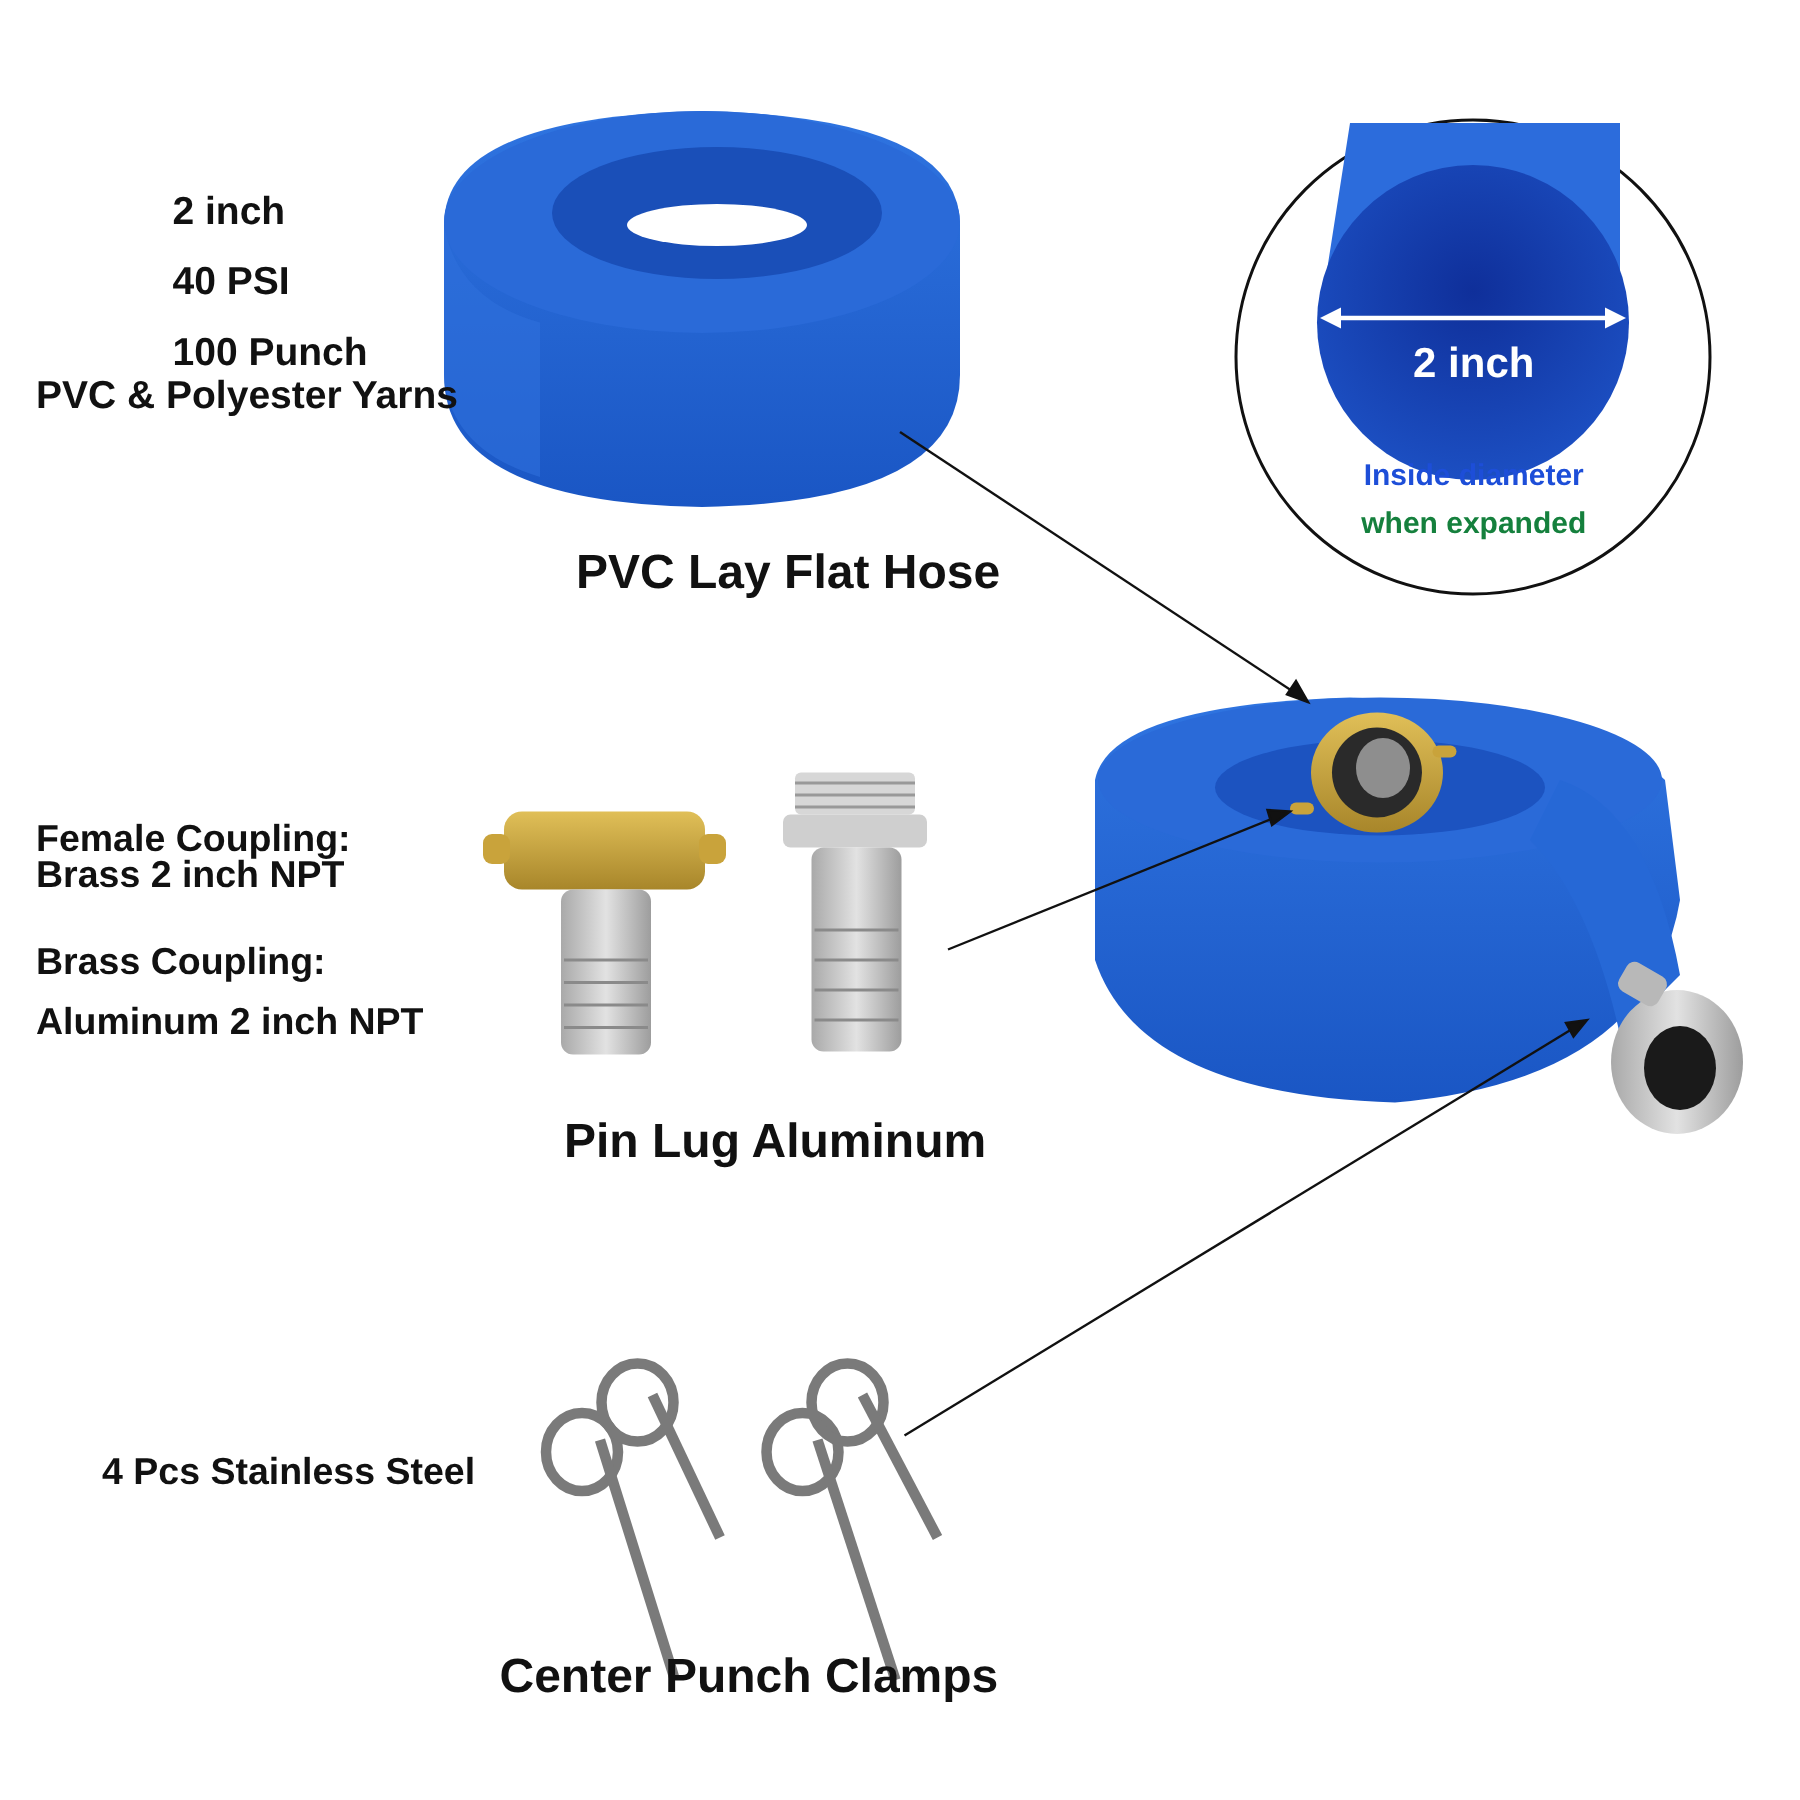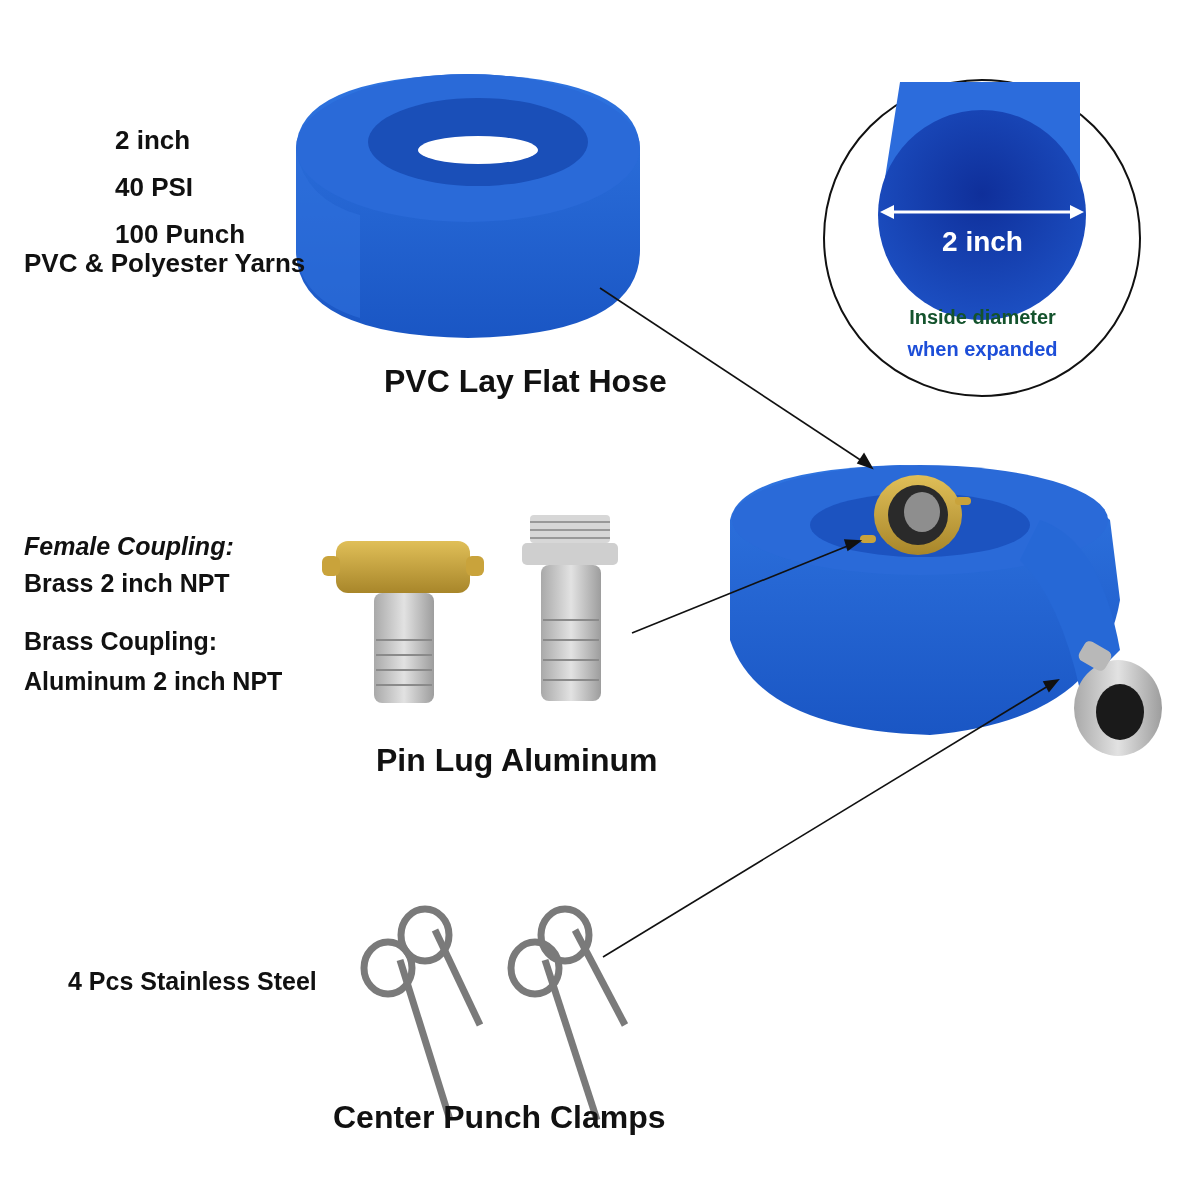--- a/index.html
+++ b/index.html
@@ -121,23 +121,23 @@
 </svg>
 
 <div class="txt spec" style="left:115px; top:117px;">2 inch</div>
 <div class="txt spec" style="left:115px; top:164px;">40 PSI</div>
 <div class="txt spec" style="left:115px; top:211px;">100 Punch</div>
 <div class="txt spec" style="left:24px; top:240px;">PVC &amp; Polyester Yarns</div>
 
 <div class="txt caption" style="left:360px; top:363px;margin-left:24px;">PVC Lay Flat Hose</div>
 
 <div class="circle-text" style="left:900px; top:226px; width:165px; font-size:28px; color:#fff;">2 inch</div>
-<div class="circle-text" style="left:880px; top:306px; width:205px; font-size:20px; color:#14532d;">Inside diameter</div>
-<div class="circle-text" style="left:880px; top:338px; width:205px; font-size:20px; color:#1d4ed8;">when expanded</div>
+<div class="circle-text" style="left:880px; top:306px; width:205px; font-size:20px; color:#1d4ed8;">Inside diameter</div>
+<div class="circle-text" style="left:880px; top:338px; width:205px; font-size:20px; color:#15803d;">when expanded</div>
 
-<div class="txt label" style="left:24px; top:527px;font-style:italic;">Female Coupling:</div>
+<div class="txt label" style="left:24px; top:540px;">Female Coupling:</div>
 <div class="txt label" style="left:24px; top:564px;">Brass 2 inch NPT</div>
 <div class="txt label" style="left:24px; top:622px;">Brass Coupling:</div>
 <div class="txt label" style="left:24px; top:662px;">Aluminum 2 inch NPT</div>
 <div class="txt caption" style="left:376px; top:742px;">Pin Lug Aluminum</div>
 
 <div class="txt label" style="left:68px; top:962px;">4 Pcs Stainless Steel</div>
 <div class="txt caption" style="left:333px; top:1099px;">Center Punch Clamps</div>
 
 </body></html>

